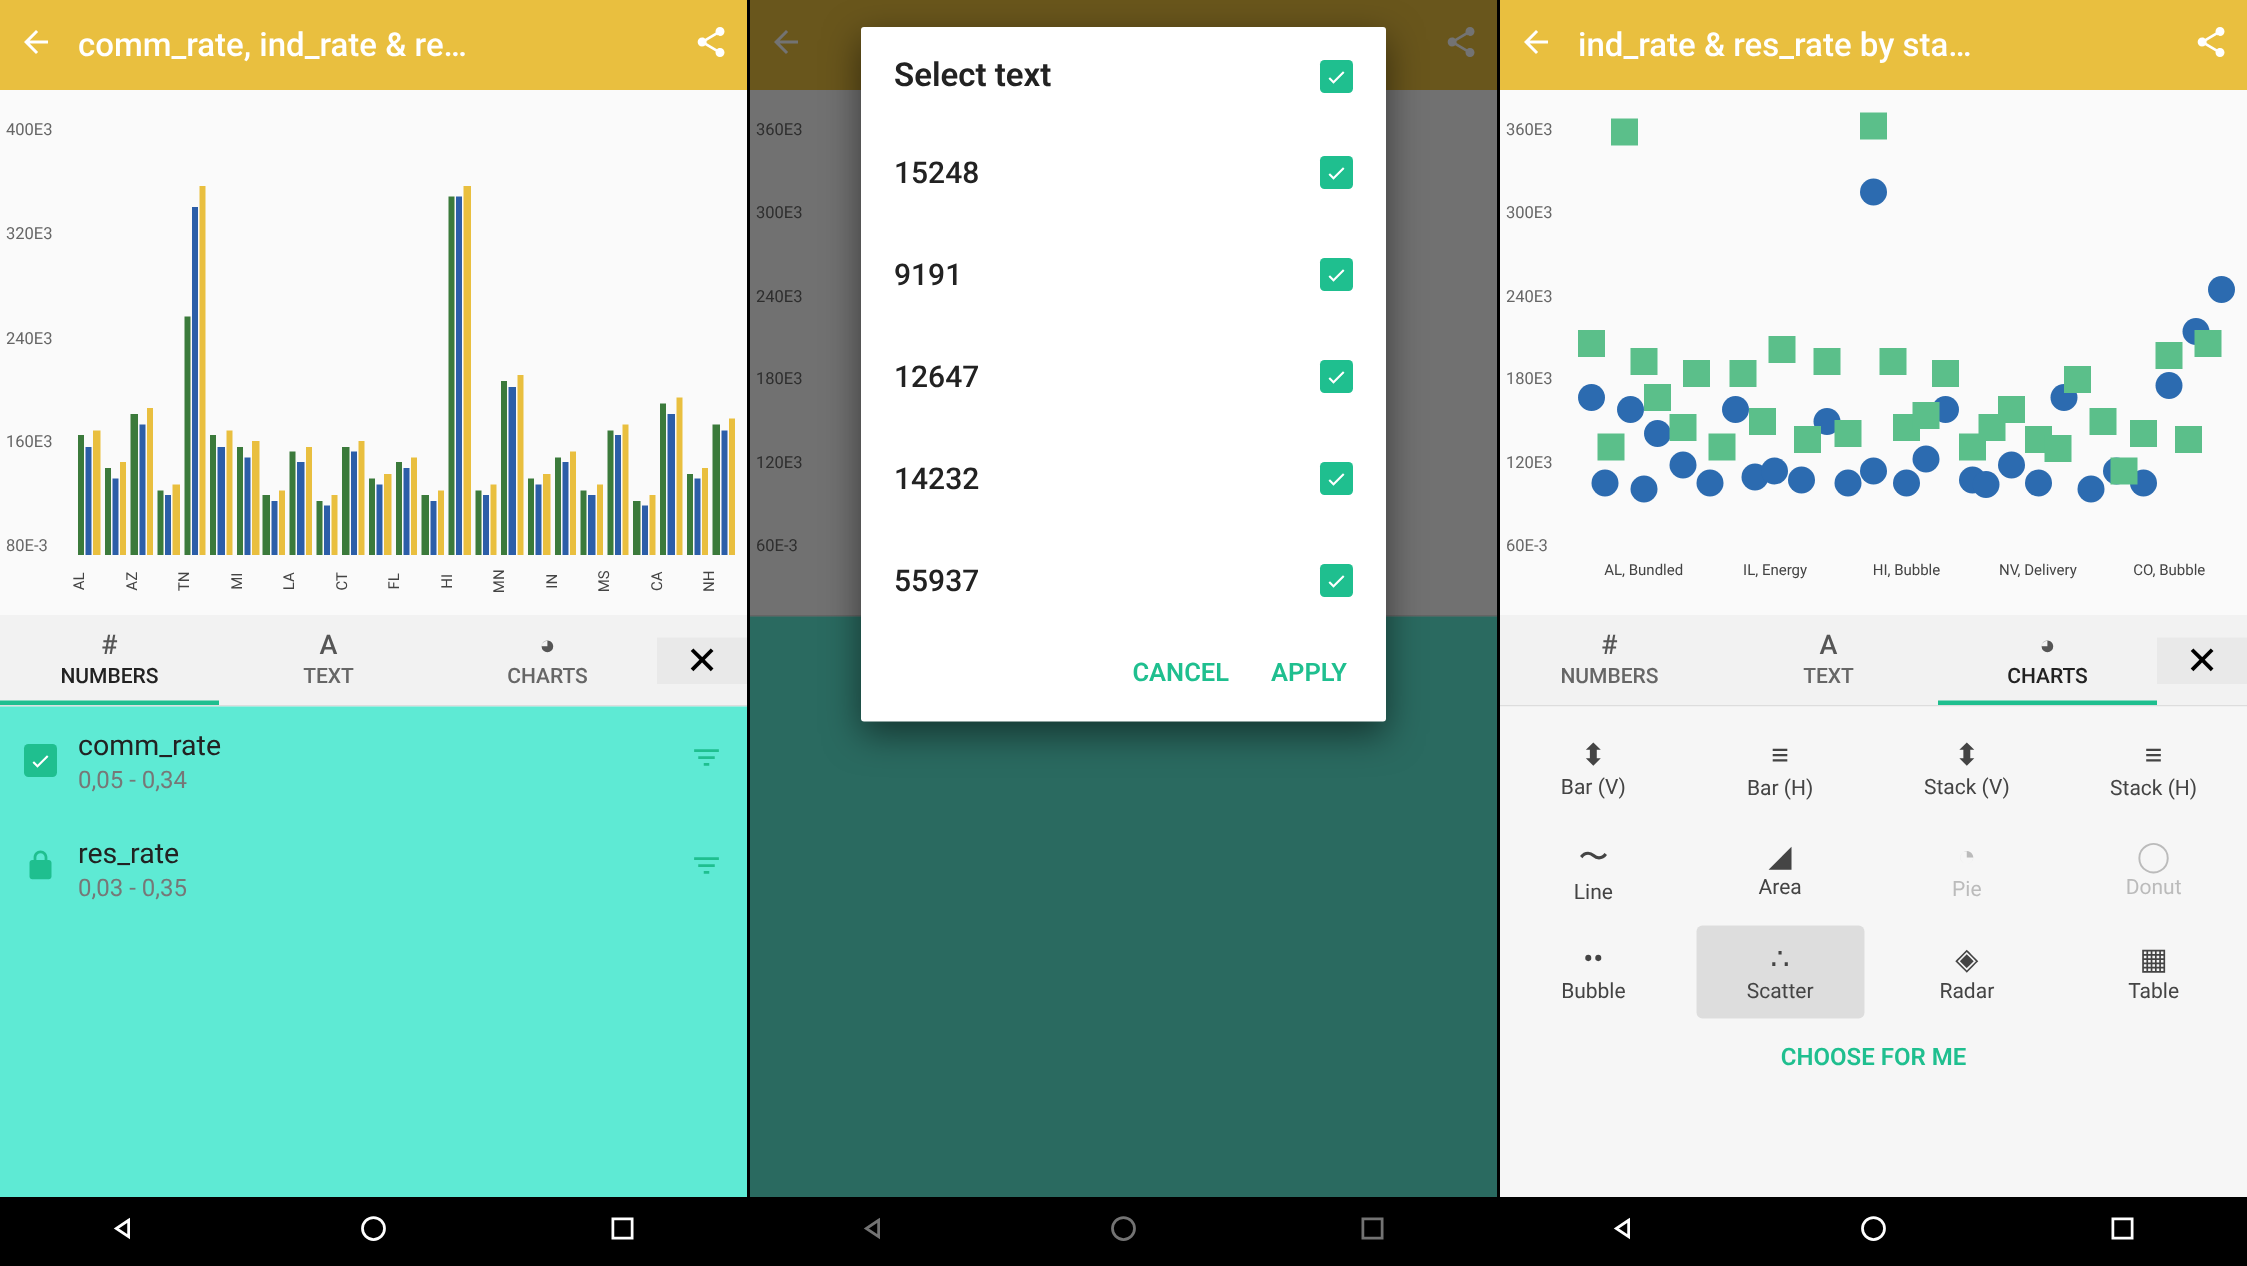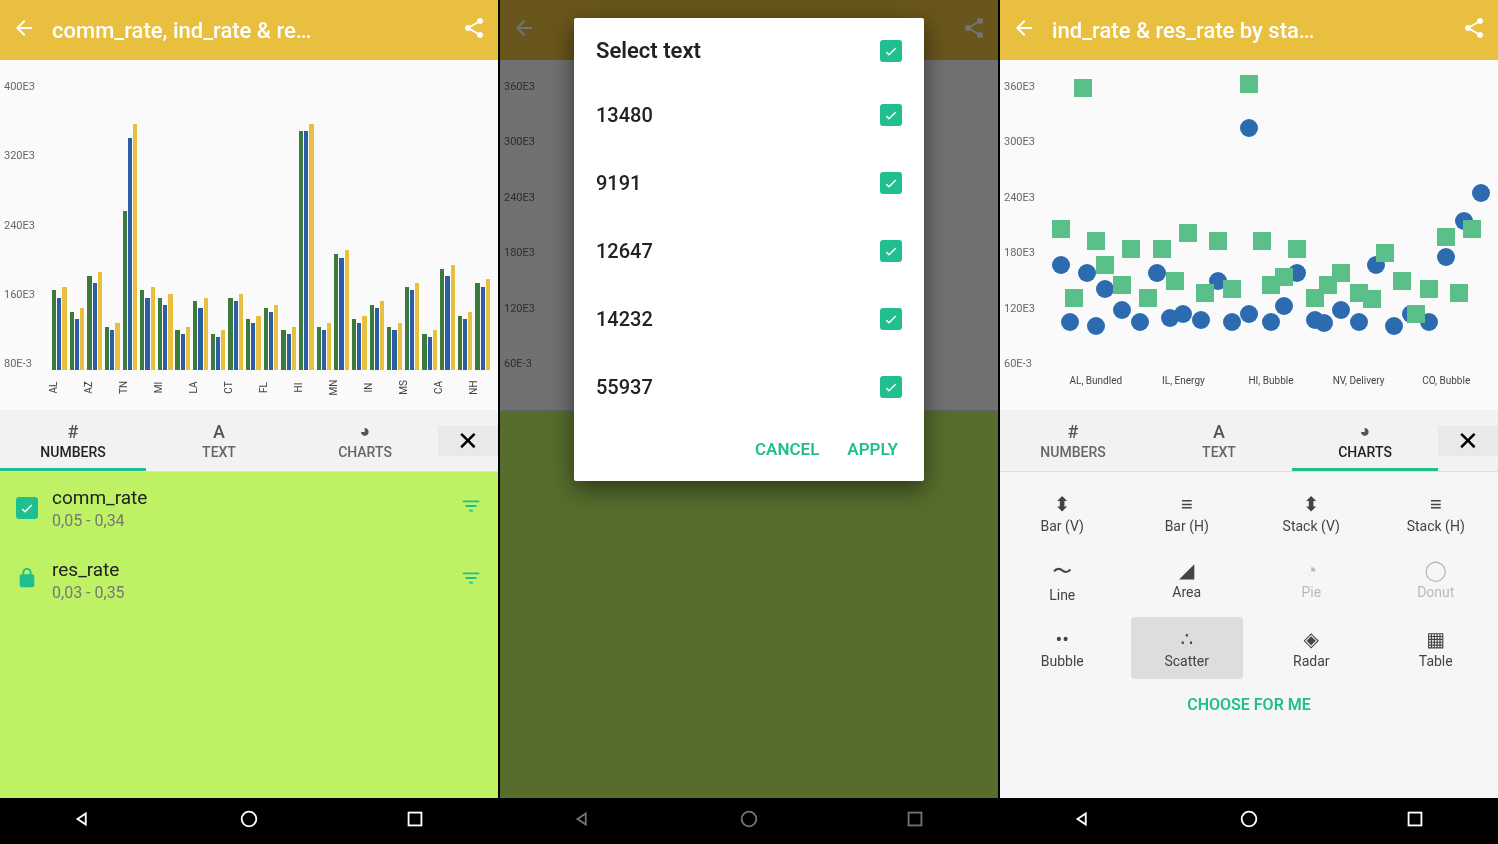--- a/index.html
+++ b/index.html
@@ -34,21 +34,21 @@
   .sq.s2 { background: #5bbf8a; }
 
   
   .tabs { background: #f2f2f2; display: flex; align-items: center; border-bottom: 1px solid #ddd; position: relative; z-index: 1; }
   .tab { flex: 1; text-align: center; padding: 10px 0 8px; color: #666; font-size: 14px; font-weight: 500; border-bottom: 3px solid transparent; cursor: pointer; }
   .tab.active { color: #222; border-bottom-color: #1fbf8f; }
   .tab .tab-icon { font-size: 18px; display: block; margin-bottom: 2px; color: #555; }
   .close-tab { width: 60px; display: flex; align-items: center; justify-content: center; font-size: 26px; background: #e9e9e9; cursor: pointer; }
 
   
-  .list-panel { flex: 1; overflow-y: auto; background: #bef264; position: relative; z-index: 1; }
+  .list-panel { flex: 1; overflow-y: auto; background: #5eead4; position: relative; z-index: 1; }
   .list-item { display: flex; align-items: center; padding: 14px 16px; gap: 14px; }
   .chk { width: 22px; height: 22px; border-radius: 3px; background: #1fbf8f; display: flex; align-items: center; justify-content: center; }
   .chk svg { width: 16px; height: 16px; fill: #fff; }
   .lock-icon svg { width: 22px; height: 22px; fill: #1fbf8f; }
   .li-text { flex: 1; }
   .li-text .name { font-size: 19px; color: #222; }
   .li-text .range { font-size: 16px; color: #777; margin-top: 2px; }
   .filter-icon svg { width: 22px; height: 22px; fill: #1fbf8f; }
 
   
@@ -345,21 +345,21 @@
     <div class="dlg-head">
       <span class="dlg-title">Select text</span>
       <span class="chk">
         <svg viewBox="0 0 24 24">
             <path d="M9 16.2l-3.5-3.5L4 14.2 9 19.2 20 8.2l-1.5-1.5z"></path>
           </svg>
       </span>
     </div>
     <div class="dlg-list" id="s2-dlglist">
         <div class="dlg-item">
-          <span class="val">13480</span>
+          <span class="val">15248</span>
           <span class="chk">
             <svg viewBox="0 0 24 24">
               <path d="M9 16.2l-3.5-3.5L4 14.2 9 19.2 20 8.2l-1.5-1.5z"></path>
             </svg>
           </span>
         </div>
         <div class="dlg-item">
           <span class="val">9191</span>
           <span class="chk">
             <svg viewBox="0 0 24 24">

